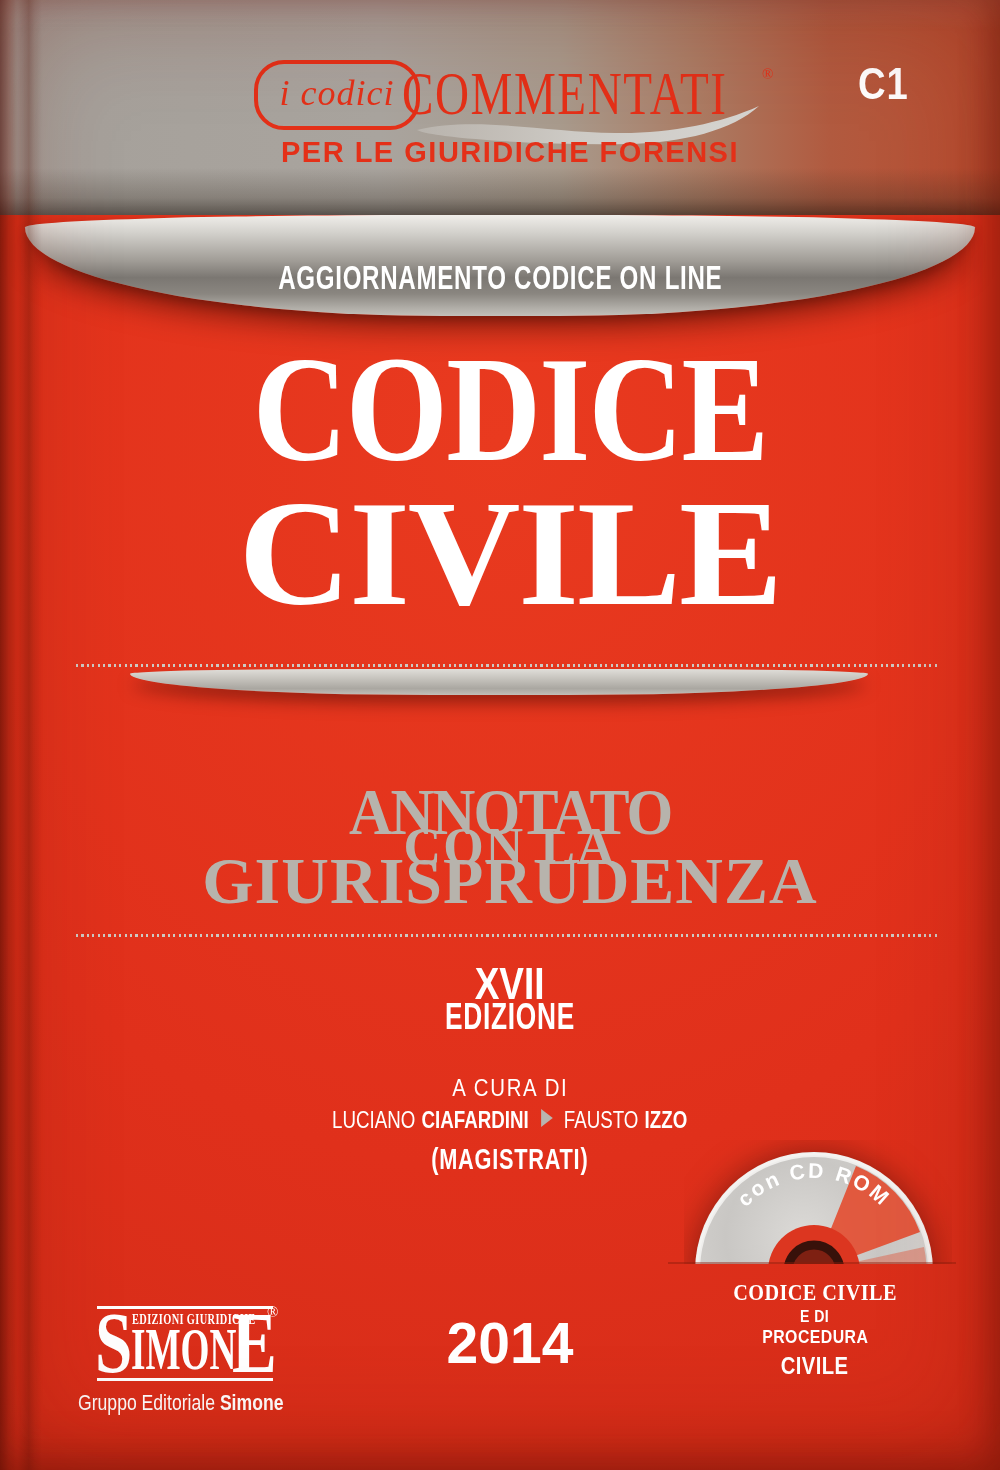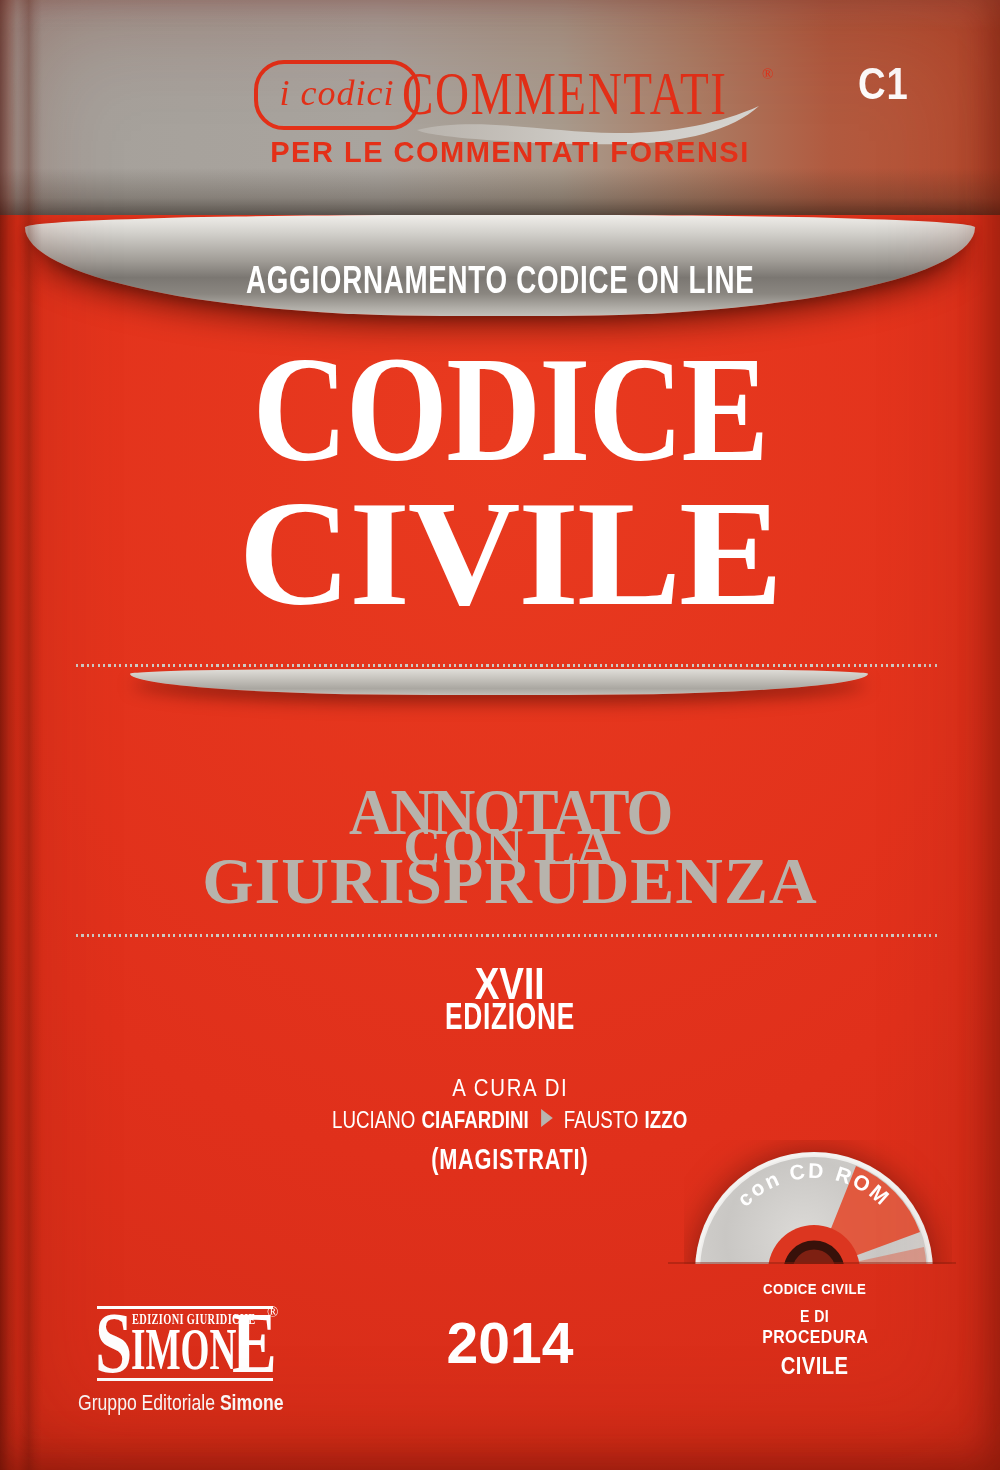--- a/index.html
+++ b/index.html
@@ -48,21 +48,21 @@
 
   
   .banner{
     left:25px;top:215px;width:950px;height:101px;z-index:2;
     background:linear-gradient(180deg,#f0eeea 0%,#d2d0cb 18%,#a19d97 45%,#7b7772 62%,#8a8680 78%,#b0ada7 92%,#c3c0ba 100%);
     border-radius:48% 48% 50% 50% / 14% 14% 100% 100%;
     box-shadow:0 18px 30px -8px rgba(55,8,2,.62), 0 4px 10px rgba(55,8,2,.25);
   }
   .banner-text{
     position:absolute;left:0;right:0;top:44px;text-align:center;
-    font-size:38px;font-weight:bold;color:#fff;white-space:nowrap;
+    font-size:33px;font-weight:bold;color:#fff;white-space:nowrap;
   }
   .banner-text .sx{transform:scaleX(.73);letter-spacing:1px;}
 
   
   .title-line{color:#ffffff;font-family:"Liberation Serif", serif;font-weight:bold;
     font-size:150px;line-height:1;letter-spacing:-2px;white-space:nowrap;z-index:2;}
   .title1{top:334px;}
   .title1 .sx{transform:scaleX(.875);}
   .title2{top:478px;}
   .title2 .sx{transform:scaleX(1.04);}
@@ -101,21 +101,21 @@
   .tri{display:inline-block;width:0;height:0;margin:0 14px 1px 16px;
     border-left:15px solid #b9b5af;border-top:9px solid rgba(0,0,0,0);border-bottom:9px solid rgba(0,0,0,0);}
   .role{top:1143px;font-size:29px;font-weight:bold;color:#fff;}
   .role .sx{transform:scaleX(.75);letter-spacing:1px;}
 
   
   .disc-svg{left:684px;top:1140px;z-index:2;}
   .disc-base{filter:drop-shadow(0 0 16px rgba(70,12,4,.55));}
   .pocket-line{left:668px;top:1262px;width:288px;height:2px;background:rgba(140,28,12,.45);z-index:3;}
   .cd-text{color:#fff;font-weight:bold;left:700px;width:230px;text-align:center;white-space:nowrap;z-index:3;}
-  .cdl0{top:1280px;font-size:15px;}
+  .cdl0{top:1280px;font-size:23px;font-family:Liberation Serif, serif;}
   .cdl1{top:1308px;font-size:16px;}
   .cdl2{top:1327px;font-size:18px;}
   .cdl3{top:1353px;font-size:23px;}
   .cd-text .sx{transform:scaleX(.88);letter-spacing:.5px;}
 
   
   .simone{left:95px;top:1306px;width:186px;height:76px;z-index:2;color:#fff;font-family:"Liberation Serif", serif;}
   .simone .rule{position:absolute;left:2px;width:176px;height:3px;background:#fff;}
   .rule-top{top:0;}
   .rule-bot{top:72px;}
@@ -166,21 +166,21 @@
       <linearGradient id="swg" x1="0" y1="0" x2="1" y2="0">
         <stop offset="0" stop-color="#c6c3be" stop-opacity=".55"></stop>
         <stop offset=".45" stop-color="#cdcac5"></stop>
         <stop offset="1" stop-color="#d6d4d0"></stop>
       </linearGradient>
     </defs>
     <path d="M2,26 C60,12 130,28 200,29 C252,30 304,20 344,2
              C318,26 268,39 212,40 C150,41 80,38 30,32 C18,30 8,29 2,26 Z" fill="url(#swg)"></path>
   </svg>
 
-  <div class="abs ctr tagline">PER LE COMMENTATI FORENSI</div>
+  <div class="abs ctr tagline">PER LE GIURIDICHE FORENSI</div>
 
   <div class="abs series-code">C1</div>
 
   <div class="abs banner">
     <div class="banner-text">
       <span class="sx">AGGIORNAMENTO CODICE ON LINE</span>
     </div>
   </div>
 
   <div class="abs ctr title-line title1">

